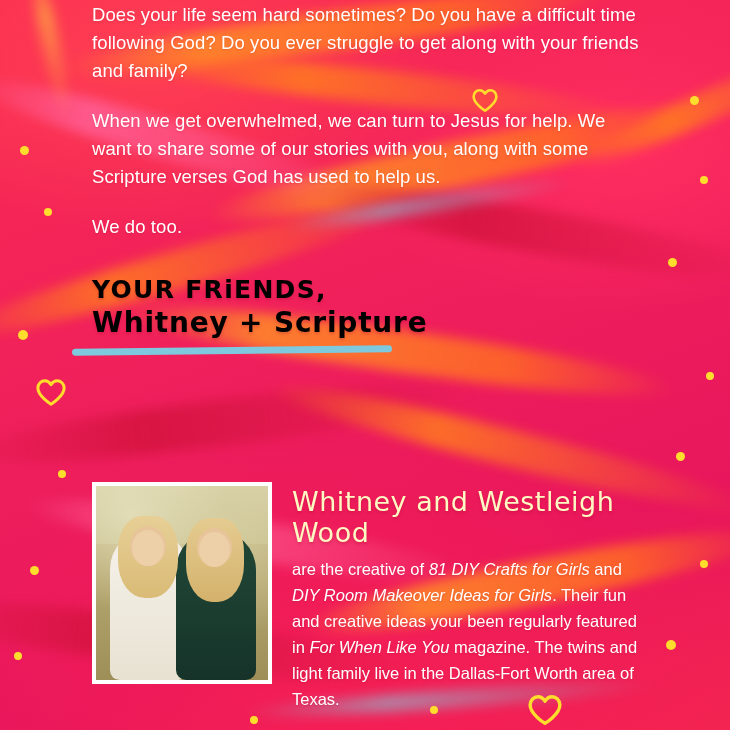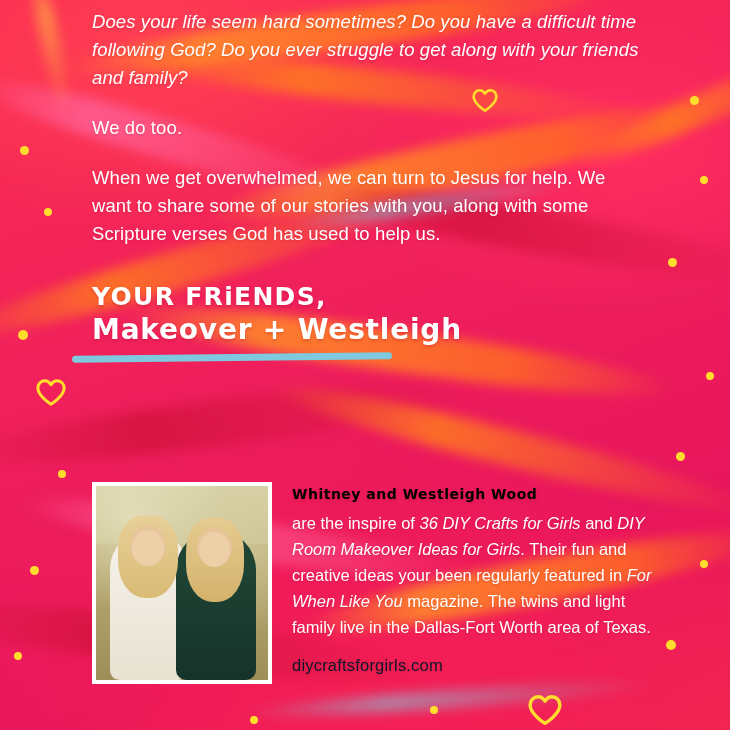--- a/index.html
+++ b/index.html
@@ -67,25 +67,25 @@
     z-index: 5;
   }
   p.body {
     color: #ffffff;
     font-size: 18.5px;
     line-height: 28px;
     margin: 0 0 22px 0;
     letter-spacing: .1px;
     text-shadow: 0 1px 2px rgba(140,0,30,.18);
   }
-  p.body.first { padding-top: 8px; font-style: italic; }
+  p.body.first { padding-top: 1px; }
 
   .signature {
     margin-top: 34px;
-    color: #ffffff;
+    color: #000000;
   }
   .sig-line1, .sig-line2 {
     font-family: "DejaVu Sans", sans-serif;
     font-weight: bold;
     letter-spacing: 1.3px;
     text-shadow: 0 2px 3px rgba(150,0,35,.22);
   }
   .sig-line1 {
     font-size: 25px;
     line-height: 30px;
@@ -136,24 +136,24 @@
   .photo .head-l  { position:absolute; left:34px; top:40px; width:36px; height:40px; border-radius:50%; background:#e8c49a; }
   .photo .head-r  { position:absolute; right:36px; top:42px; width:35px; height:39px; border-radius:50%; background:#e8c49a; }
   .photo .hair-l  { position:absolute; left:22px; top:30px; width:60px; height:82px; border-radius:40% 40% 45% 45%; background: linear-gradient(180deg,#e7cf96,#d9bb76); }
   .photo .hair-r  { position:absolute; right:24px; top:32px; width:58px; height:84px; border-radius:40% 40% 45% 45%; background: linear-gradient(180deg,#e5cb90,#d4b26c); }
   .photo .face-l  { position:absolute; left:36px; top:44px; width:32px; height:36px; border-radius:50%; background:#edcfa8; }
   .photo .face-r  { position:absolute; right:38px; top:46px; width:31px; height:35px; border-radius:50%; background:#edcfa8; }
 
   .bio-text { flex: 1 1 auto; padding-top: 4px; }
   .bio-name {
     font-family: "DejaVu Sans", sans-serif;
-    font-weight: bold;
-    font-size: 14px;
+    font-weight: normal;
+    font-size: 27px;
     letter-spacing: .5px;
-    color: #000000;
+    color: #fef9c3;
     margin-bottom: 8px;
     text-shadow: 0 2px 3px rgba(150,0,35,.25);
   }
   .bio-body {
     color: #ffffff;
     font-size: 16.5px;
     line-height: 26px;
     text-shadow: 0 1px 2px rgba(140,0,30,.2);
   }
   .bio-body i { font-style: italic; }
@@ -221,44 +221,44 @@
       </div>
       <div class="heart" style="left: 528px; top: 694px; width: 34px; height: 31px;">
         <svg viewBox="0 0 32 28">
           <path d="M16 27C16 27 2 18.5 2 9.8 2 5 5.6 2 9.4 2c3 0 5.2 1.9 6.6 4.2C17.4 3.9 19.6 2 22.6 2 26.4 2 30 5 30 9.8 30 18.5 16 27 16 27z" fill="none" stroke="#ffdd2d" stroke-width="3.2" stroke-linejoin="round"></path>
         </svg>
       </div>
     </div>
 
   <div class="content">
     <p class="body first">Does your life seem hard sometimes? Do you have a difficult time following God? Do you ever struggle to get along with your friends and family?</p>
+    <p class="body">When we get overwhelmed, we can turn to Jesus for help. We want to share some of our stories with you, along with some Scripture verses God has used to help us.</p>
     <p class="body">We do too.</p>
-    <p class="body">When we get overwhelmed, we can turn to Jesus for help. We want to share some of our stories with you, along with some Scripture verses God has used to help us.</p>
 
     <div class="signature">
       <div class="sig-line1">YOUR FRiENDS,</div>
-      <div class="sig-line2">Makeover + Westleigh</div>
+      <div class="sig-line2">Whitney + Scripture</div>
       <div class="sig-underline"></div>
     </div>
   </div>
 
   <div class="bio">
     <div class="photo">
       <div class="sky"></div>
       <div class="grass"></div>
       <div class="blur"></div>
       <div class="girl-l"></div>
       <div class="girl-r"></div>
       <div class="hair-l"></div>
       <div class="hair-r"></div>
       <div class="head-l"></div>
       <div class="head-r"></div>
       <div class="face-l"></div>
       <div class="face-r"></div>
     </div>
     <div class="bio-text">
       <div class="bio-name">Whitney and Westleigh Wood</div>
-      <div class="bio-body" id="bio-body"><span>are the inspire of </span><i>36 DIY Crafts for Girls</i><span> and </span><i>DIY Room Makeover Ideas for Girls</i><span>. Their fun and creative ideas your been regularly featured in </span><i>For When Like You</i><span> magazine. The twins and light family live in the Dallas-Fort Worth area of Texas.</span></div>
+      <div class="bio-body" id="bio-body"><span>are the creative of </span><i>81 DIY Crafts for Girls</i><span> and </span><i>DIY Room Makeover Ideas for Girls</i><span>. Their fun and creative ideas your been regularly featured in </span><i>For When Like You</i><span> magazine. The twins and light family live in the Dallas-Fort Worth area of Texas.</span></div>
       <div class="bio-url">diycraftsforgirls.com</div>
     </div>
   </div>
 
 </div>
 
 </body></html>

